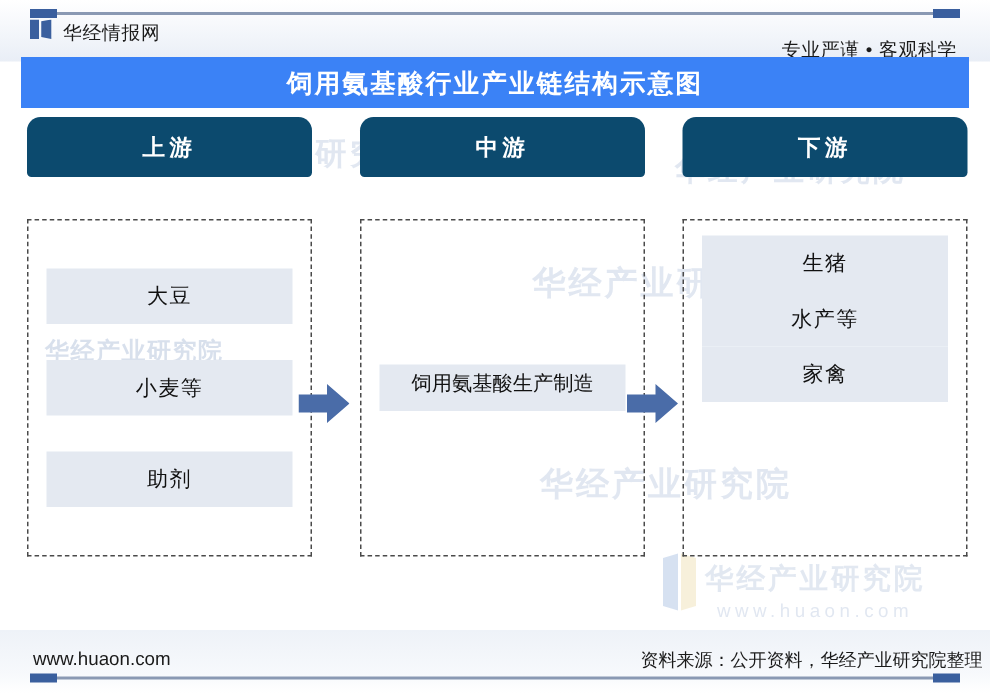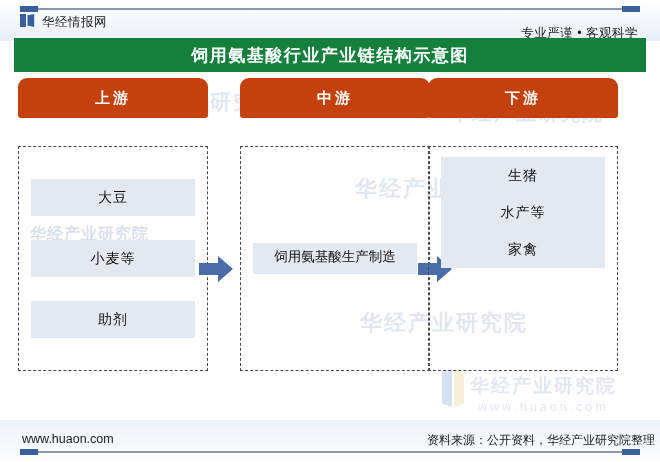--- a/index.html
+++ b/index.html
@@ -68,21 +68,21 @@
     letter-spacing: .5px;
     white-space: nowrap;
     margin-top: 12px;
   }
 
   
   .title-bar {
     position: absolute;
     left: 14px; top: 38px;
     width: 632px; height: 34px;
-    background: #15803d;
+    background: #3b82f6;
     display: flex;
     align-items: center;
     justify-content: center;
   }
   .title-text {
     color: #ffffff;
     font-size: 17px;
     font-weight: bold;
     letter-spacing: 1.5px;
     white-space: nowrap;
@@ -127,26 +127,26 @@
   }
 
   
   .col {
     position: absolute;
     top: 0;
     width: 190px;
   }
   .col-up   { left: 18px;  }
   .col-mid  { left: 240px; font-family: Liberation Mono, monospace; }
-  .col-down { left: 428px; }
+  .col-down { left: 455px; }
 
   .col-head {
     width: 190px;
     height: 40px;
-    background: #c2410c;
+    background: #0c4a6e;
     border-radius: 9px 9px 3px 3px;
     display: flex;
     align-items: center;
     justify-content: center;
     box-sizing: border-box;
   }
   .col-head-text {
     color: #ffffff;
     font-size: 15px;
     font-weight: bold;

